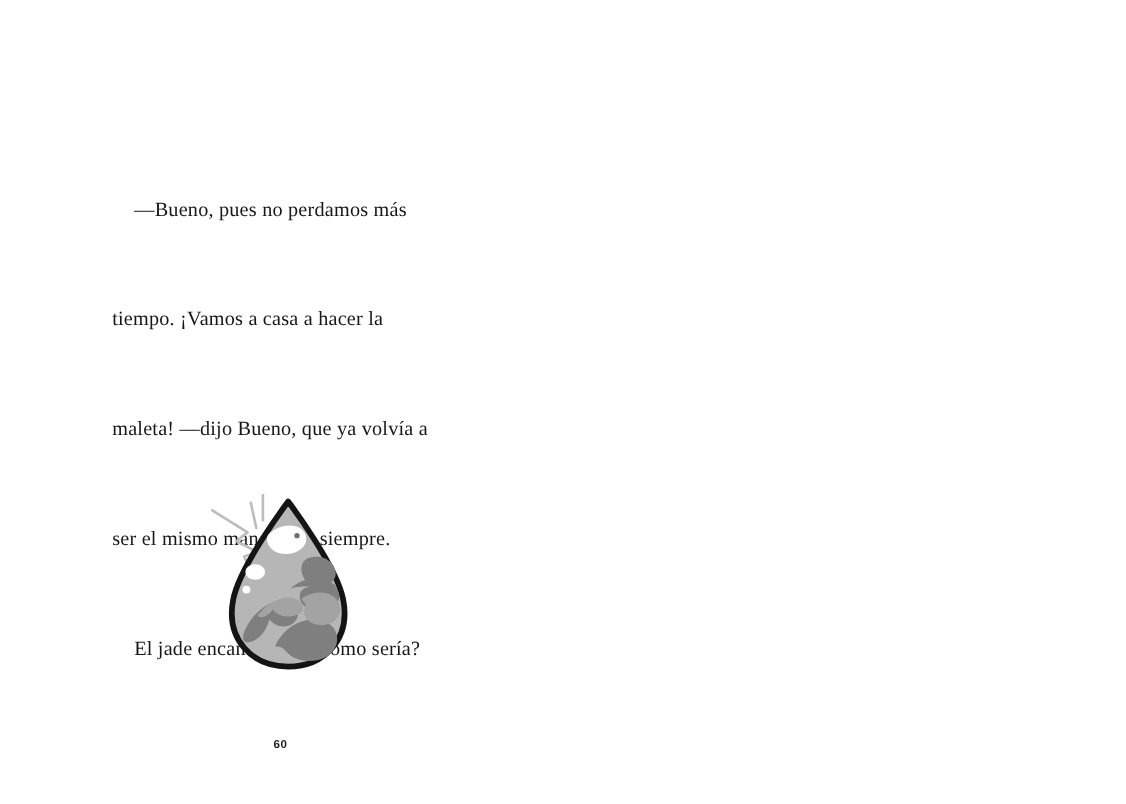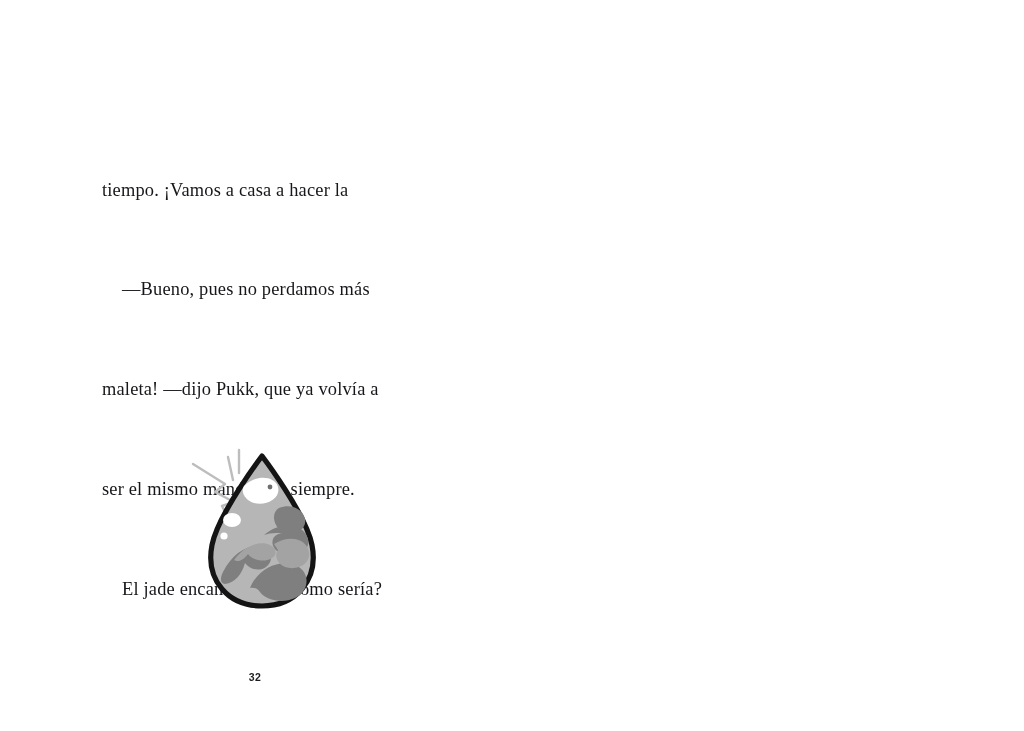--- a/index.html
+++ b/index.html
@@ -64,23 +64,23 @@
   svg { display: block; overflow: visible; }
 </style>
 </head>
 <body>
 
 <div id="spread">
 
   <div class="page page-left">
 
     <div class="body-text body-left">
+      <span class="ln ind">—Bueno, pues no perdamos más</span>
       <span class="ln">tiempo. ¡Vamos a casa a hacer la</span>
-      <span class="ln ind">—Bueno, pues no perdamos más</span>
-      <span class="ln">maleta! —dijo Pukk, que ya volvía a</span>
+      <span class="ln">maleta! —dijo Bueno, que ya volvía a</span>
       <span class="ln">ser el mismo mandón de siempre.</span>
       <span class="ln ind">El jade encantado… ¿Cómo sería?</span>
       
       
       
       
     </div>
 
     <div class="art" id="jade-art">
       <svg width="168" height="180" viewBox="0 0 168 180">
@@ -121,21 +121,21 @@
             <path d="M66 46 C 78 34 97 36 100 47 C 103 58 89 66 76 63
                      C 68 61 62 52 66 46 Z"></path>
             <ellipse cx="54" cy="80" rx="9" ry="7"></ellipse>
             <circle cx="46" cy="96" r="3.6"></circle>
           </g>
           <circle cx="92" cy="47" r="2.4" fill="#6f6f6f"></circle>
         </g>
       </svg>
     </div>
 
-    <div class="folio folio-left">32</div>
+    <div class="folio folio-left">60</div>
   </div>
 
   <div class="page page-right">
 
     
     
 
     
     
 

